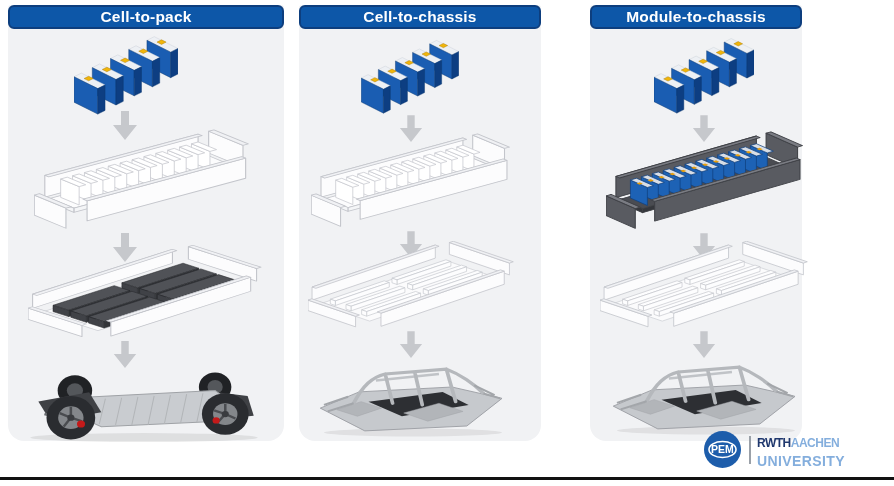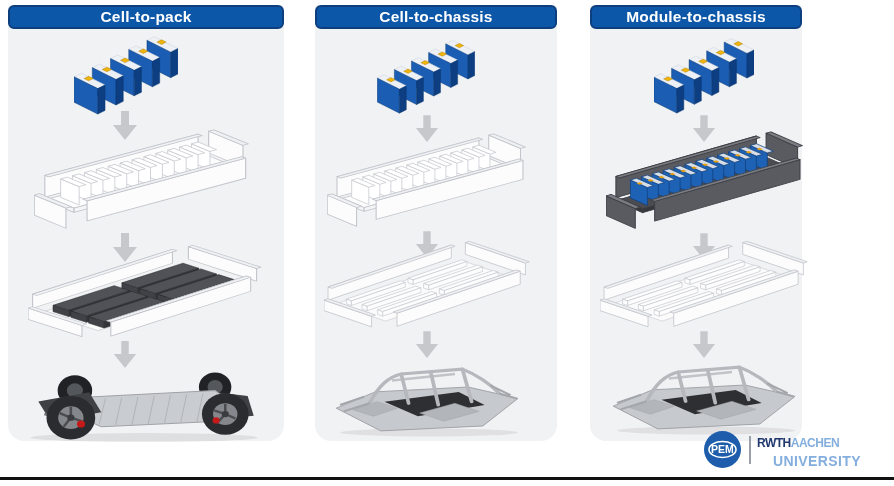--- a/index.html
+++ b/index.html
@@ -2,21 +2,21 @@
 <html style="--header-bg: #0d57a8; --header-border: #0d3e7e; --panel-bg: #f1f2f4; --arrow: #c6c8cc; --cell-blue: #1a5db2; --cell-blue-dark: #0d3e82; --terminal-yellow: #f1b50a; --rwth-dark: #20386e; --rwth-light: #84aedd; --pem-blue: #1d5dab; --rule: #111111;"><head>
 <meta charset="utf-8">
 <style>
   html,body{margin:0;padding:0;background:#ffffff;}
   body{font-family:"Liberation Sans", sans-serif;}
   .canvas{position:relative;width:894px;height:486px;background:#ffffff;overflow:hidden;}
 
   .panel{position:absolute;top:5px;height:436px;background:var(--panel-bg,#f1f2f4);
          border-radius:3px 3px 16px 16px;}
   .panel.p1{left:8px;width:276px;}
-  .panel.p2{left:315px;width:242px;}
+  .panel.p2{left:299px;width:242px;}
   .panel.p3{left:590px;width:212px;}
 
   .phead{position:absolute;top:0;left:0;right:0;height:20px;
          background:var(--header-bg,#0d57a8);
          border:2px solid var(--header-border,#0d3e7e);border-radius:6px;
          display:flex;align-items:center;justify-content:center;}
   .phead span{color:#ffffff;font-weight:bold;font-size:15.5px;letter-spacing:.2px;}
 
   .stage{position:absolute;}
   .stage svg{display:block;width:100%;height:100%;}
@@ -45,21 +45,21 @@
 
   .arrow-fill{fill:var(--arrow,#c6c8cc);}
 
   
   .pem{position:absolute;left:704px;top:431px;width:37px;height:37px;}
   .logo-sep{position:absolute;left:749px;top:436px;width:2px;height:28px;background:#9aa0a8;}
   .rwth-block{position:absolute;left:757px;top:434px;width:120px;}
   .rwth-l1{font-weight:bold;font-size:12px;letter-spacing:-0.5px;line-height:19px;white-space:nowrap;}
   .rwth-dark{color:var(--rwth-dark,#20386e);}
   .rwth-light{color:var(--rwth-light,#84aedd);}
-  .rwth-l2{font-weight:bold;font-size:14px;letter-spacing:.4px;line-height:14px;text-align:center;
+  .rwth-l2{font-weight:bold;font-size:14px;letter-spacing:.4px;line-height:14px;text-align:left;
            color:var(--rwth-light,#84aedd);margin-top:1px;}
   .bottom-rule{position:absolute;left:0;top:477px;width:894px;height:3px;background:var(--rule,#111111);}
 </style>
 </head>
 <body>
 
 <svg width="0" height="0" style="position:absolute" aria-hidden="true">
   <defs>
     <g id="arrow-down">
       <polygon class="arrow-fill" points="9,0 17,0 17,14 25,14 13,29 1,14 9,14"></polygon>

